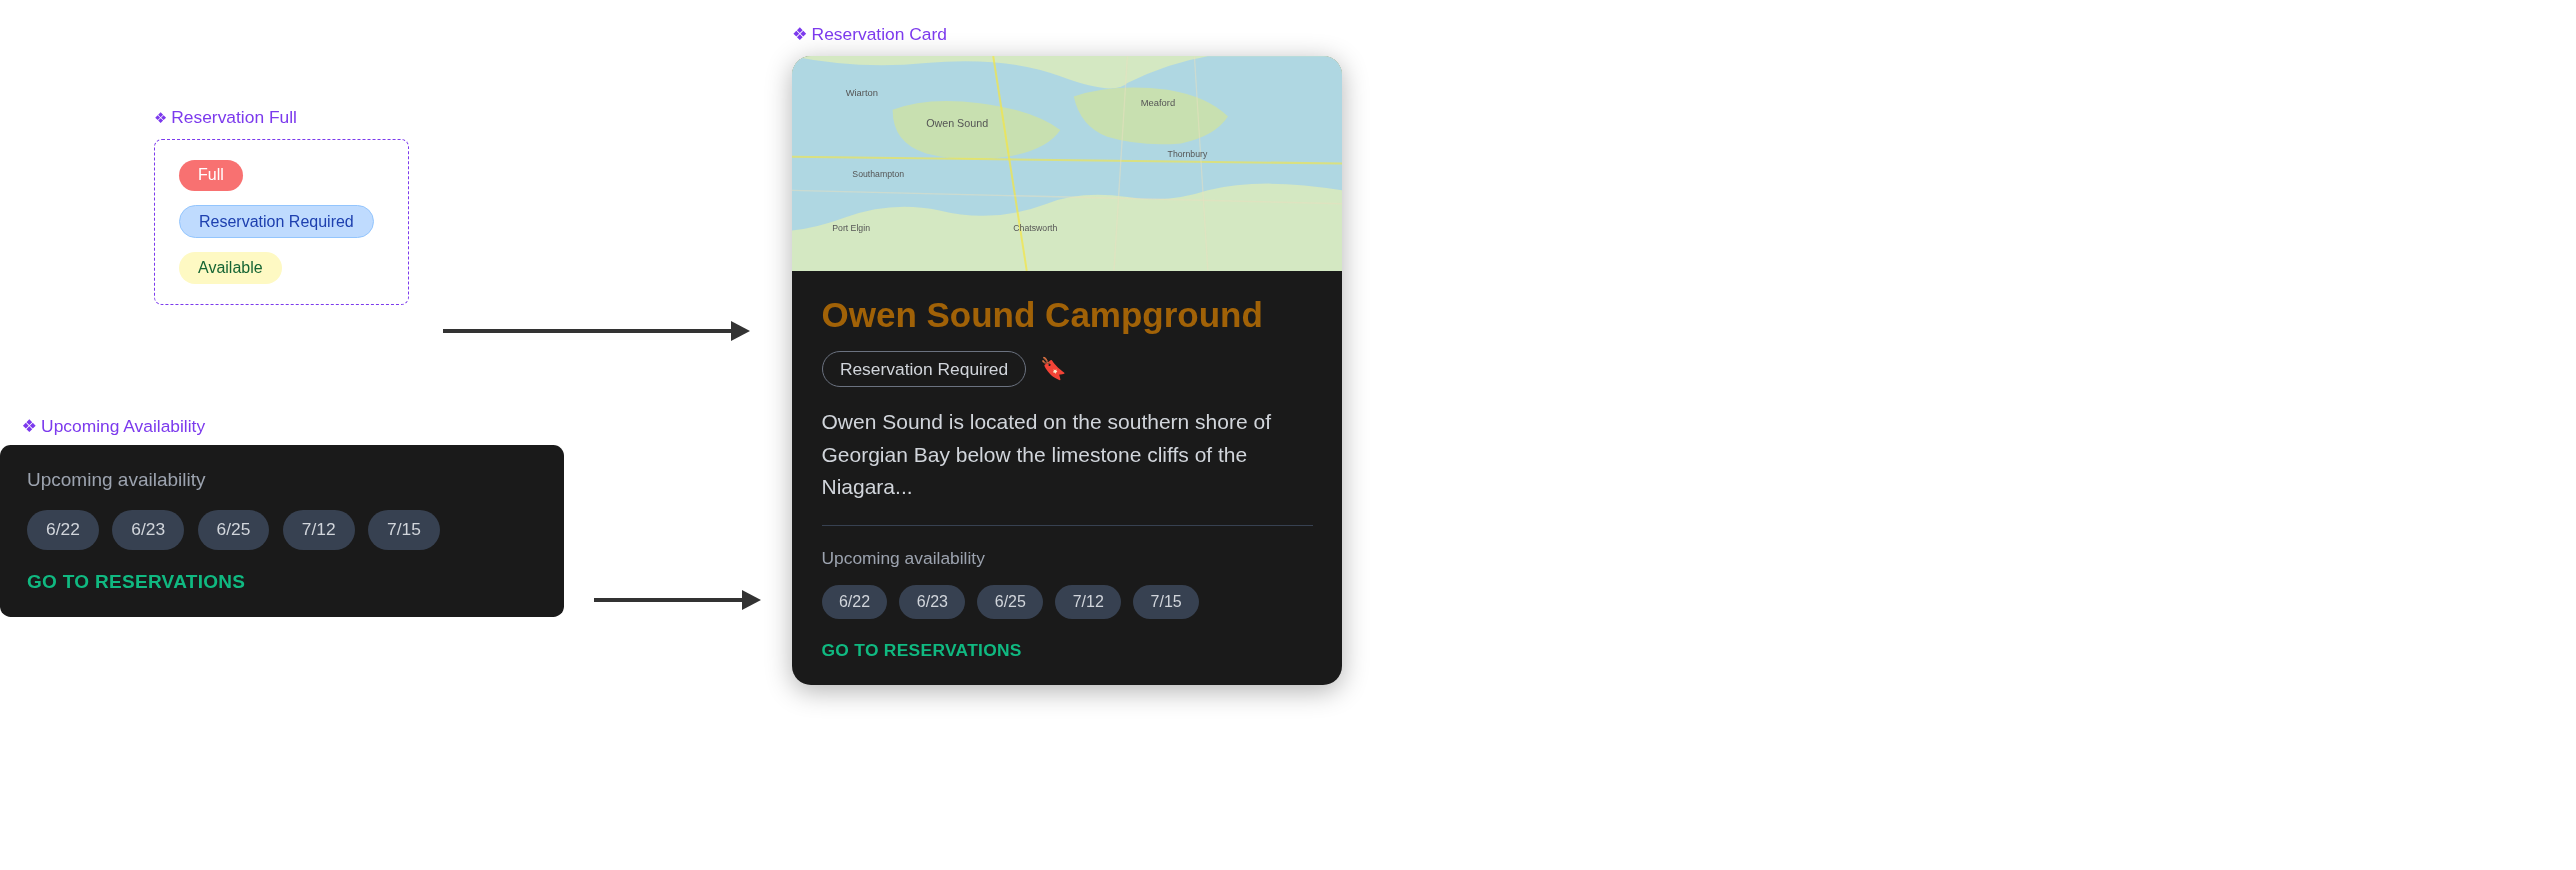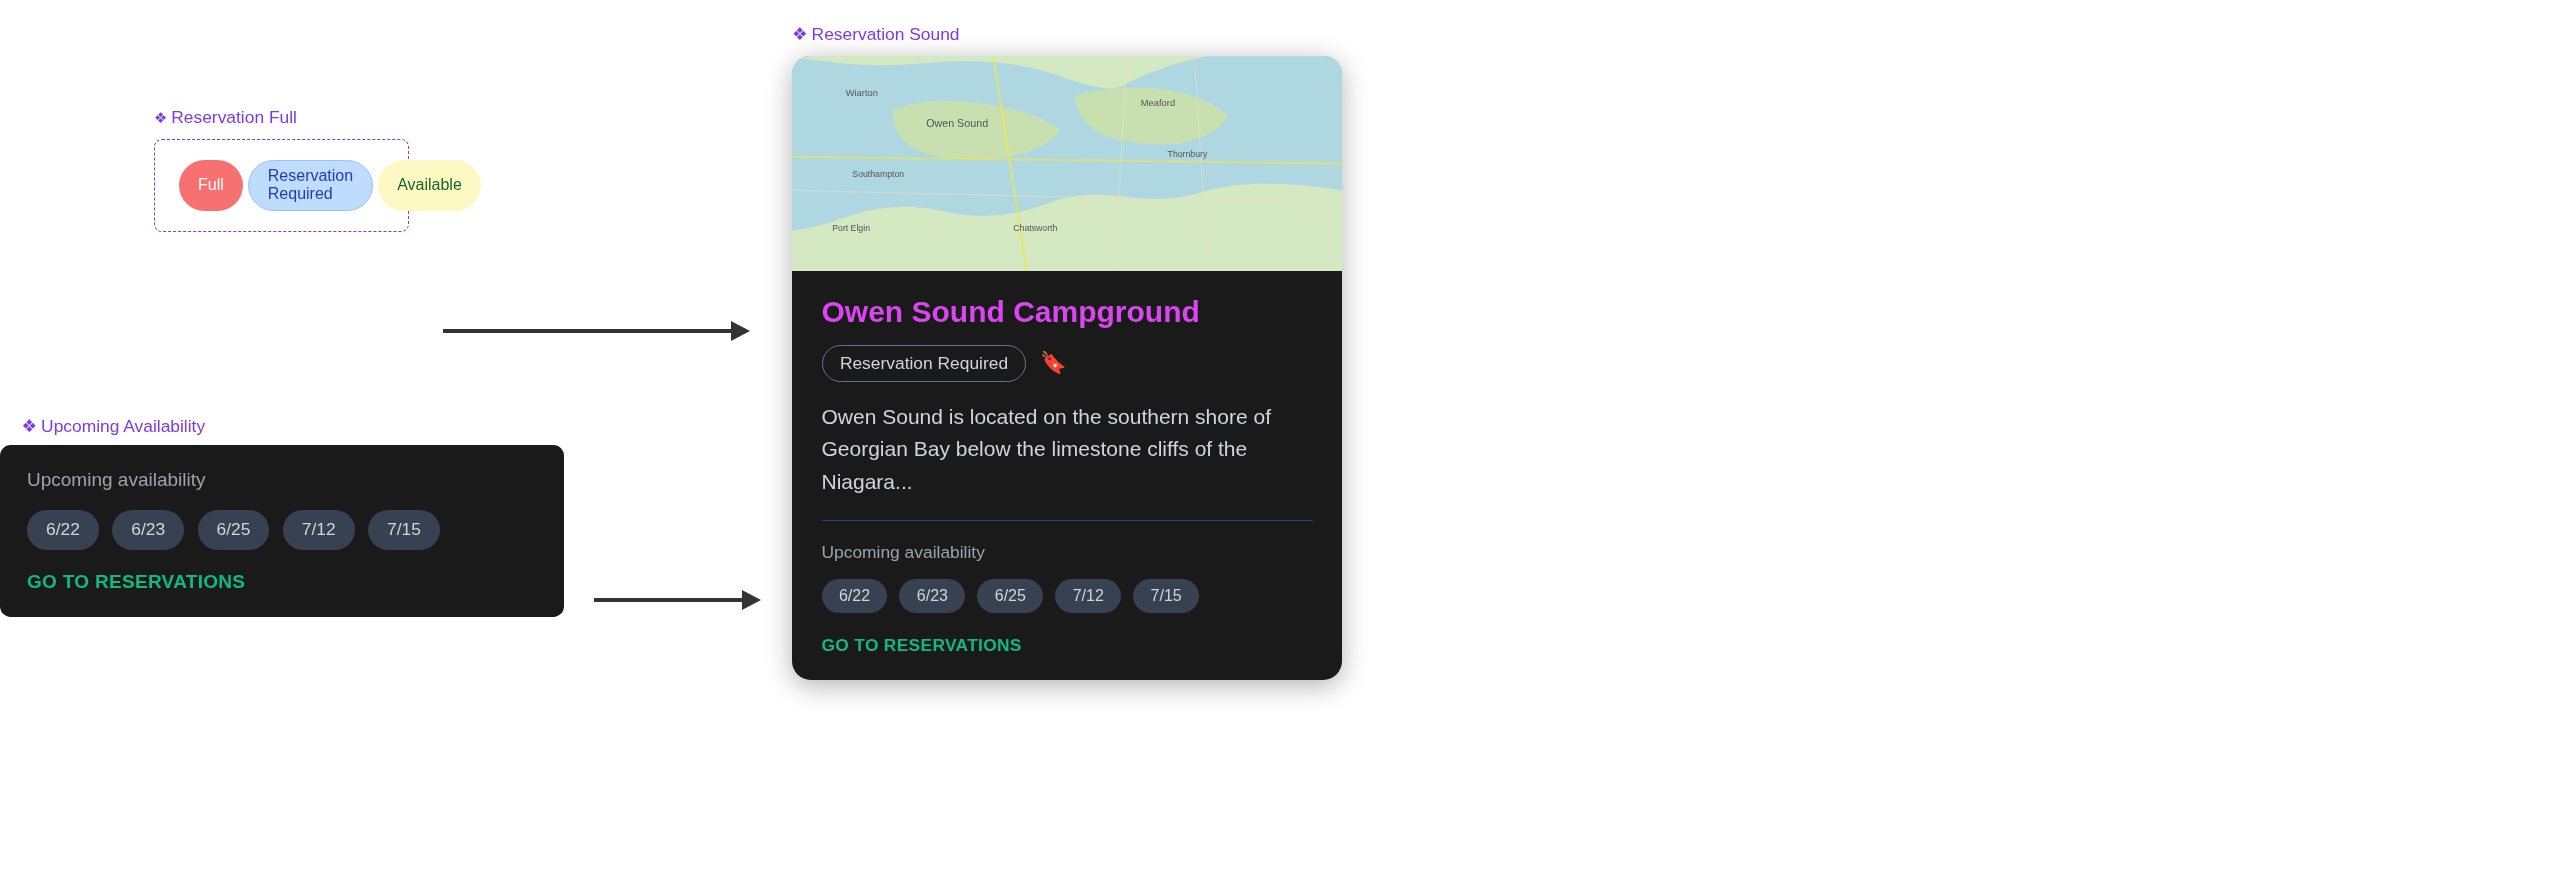--- a/index.html
+++ b/index.html
@@ -32,22 +32,22 @@
 
     .section-label .diamond-icon {
       font-size: 14.8px;
     }
 
     .chip-box {
       border: 1.3px dashed #7c3aed;
       border-radius: 8px;
       padding: 20px 24px;
       display: flex;
-      flex-direction: row;
-      gap: 5px;
+      flex-direction: column;
+      gap: 14px;
       width: 255px;
     }
 
     .chip {
       display: inline-flex;
       align-items: center;
       justify-content: center;
       border-radius: 34px;
       font-size: 16px;
       font-weight: 500;
@@ -183,22 +183,22 @@
       width: 100%;
       height: 100%;
     }
 
     
     .card-body {
       padding: 24px 29.5px;
     }
 
     .card-title {
-      color: #d946ef;
-      font-size: 30px;
+      color: #a16207;
+      font-size: 35px;
       font-weight: 700;
       margin-bottom: 16px;
       line-height: 1.15;
     }
 
     .card-chips-row {
       display: flex;
       align-items: center;
       gap: 13.4px;
       margin-bottom: 19px;
@@ -300,21 +300,21 @@
 </div>
 
 <div class="arrow" style="left: 594px; top: 590px;">
   <div class="arrow-line" style="width: 148px;"></div>
   <div class="arrow-head"></div>
 </div>
 
 <div class="reservation-card-wrapper">
   <div class="card-label">
     <span class="diamond-icon">❖</span>
-    <span>Reservation Sound</span>
+    <span>Reservation Card</span>
   </div>
   <div class="reservation-card">
 
     <div class="card-map">
       <svg class="map-svg" viewBox="0 0 820 320" xmlns="http://www.w3.org/2000/svg">
 
         <rect width="820" height="320" fill="#d4e8c2"></rect>
 
         <path d="M0,0 Q100,20 200,10 Q320,0 400,30 Q480,60 500,40 Q560,10 620,0 L820,0 L820,200 Q700,180 620,200 Q560,220 500,210 Q430,200 380,220 Q300,250 220,230 Q150,215 80,240 Q40,255 0,260 Z" fill="#a8d4e8" opacity="0.85"></path>
 

